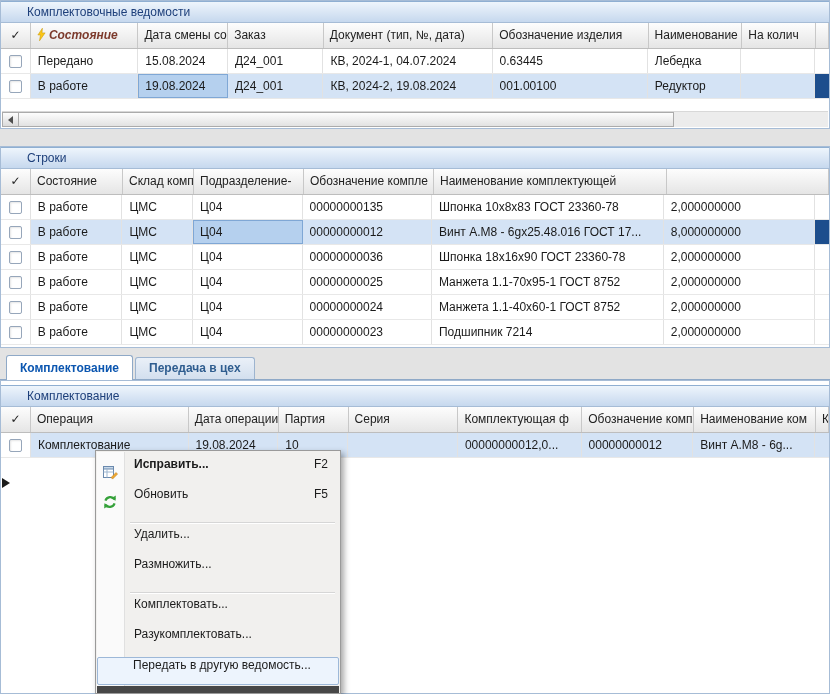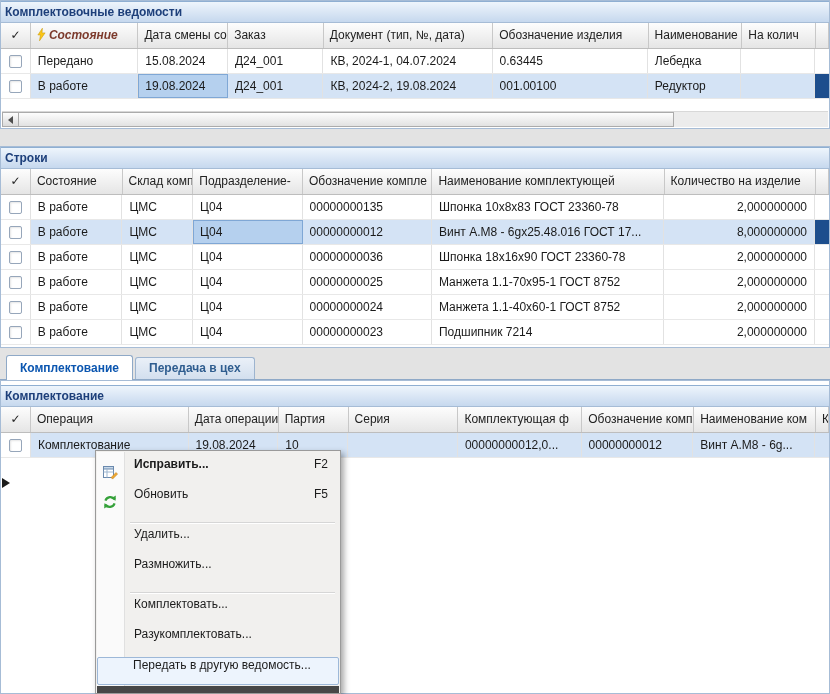--- a/index.html
+++ b/index.html
@@ -6,33 +6,33 @@
   html,body{width:830px;height:694px;overflow:hidden}
   body{font-family:"Liberation Sans","DejaVu Sans",sans-serif;font-size:12px;color:#1a1a1a;background:#e3e3e3}
   .screen{position:relative;width:830px;height:694px;background:#e3e3e3;overflow:hidden}
 
   .panel{position:absolute;left:0;right:0;background:#fff;border:1px solid #a6bcd6}
   #p1{top:0;height:129px}
   #p2{top:146px;height:202px}
   #p3{top:380px;height:314px}
   .pad4{height:4px;background:#fff}
 
-  .panel-header{height:22px;line-height:21px;padding-left:4px;
+  .panel-header{height:22px;line-height:21px;padding-left:26px;
     background:linear-gradient(#eef5fc,#c6d8ee);border-top:1px solid #8fafd2;border-bottom:1px solid #a6bcd6;
-    color:#1d3f7a;font-weight:bold;white-space:nowrap;overflow:hidden}
+    color:#1d3f7a;font-weight:normal;white-space:nowrap;overflow:hidden}
 
   .thead{display:flex;height:26px;background:linear-gradient(#fdfdfd,#e5e5e5);border-bottom:1px solid #bdbdbd}
   .th{border-right:1px solid #c8c8c8;padding:0 6px;line-height:25px;white-space:nowrap;overflow:hidden;color:#222}
   .th.center{text-align:center;padding:0}
   .th.state-hdr{font-style:italic;font-weight:bold;color:#7c3a2c}
   .bolt{display:inline-block;vertical-align:-2px;margin-right:3px}
 
   .trow{display:flex;height:25px;background:#fff;border-bottom:1px solid #e8e8e8}
   .td{border-right:1px solid #e2e2e2;padding:0 7px;line-height:24px;white-space:nowrap;overflow:hidden}
-  .td.num{text-align:right}
+  .td.num{}
   .td.cbcell{display:flex;align-items:center;justify-content:center;padding:0}
   .cb{width:13px;height:13px;background:#fff;border:1px solid #96a6ba;border-radius:2px;box-shadow:inset 1px 1px 2px rgba(0,0,0,.10)}
   .trow.sel .td{background:#d4e3f5}
   .trow.sel .td.cbcell{background:#fff}
   .td.focus{background:#b5d0ee !important;outline:1px solid #7fa7d5;outline-offset:-1px}
   .td.navy{background:#1d4e8d !important}
   .td.stub{border-right:none}
 
   
   .t1-c0{width:30px}.t1-c1{width:108px}.t1-c2{width:90px}.t1-c3{width:96px}.t1-c4{width:170px}
@@ -129,21 +129,20 @@
     <div class="panel-header">
       <span>Строки</span>
     </div>
     <div class="thead">
       <div class="th t2-c0 center">✓</div>
       <div class="th t2-c1">Состояние</div>
       <div class="th t2-c2">Склад комп</div>
       <div class="th t2-c3">Подразделение-</div>
       <div class="th t2-c4">Обозначение компле</div>
       <div class="th t2-c5">Наименование комплектующей</div>
-      <div class="th t2-c6">Количество на изделие</div>
       <div class="th t2-c7"></div>
     </div>
 
     <div class="trow">
       <div class="td t2-c0 cbcell">
           <span class="cb"></span>
         </div>
       <div class="td t2-c1">В работе</div>
       <div class="td t2-c2">ЦМС</div>
       <div class="td t2-c3">Ц04</div>

